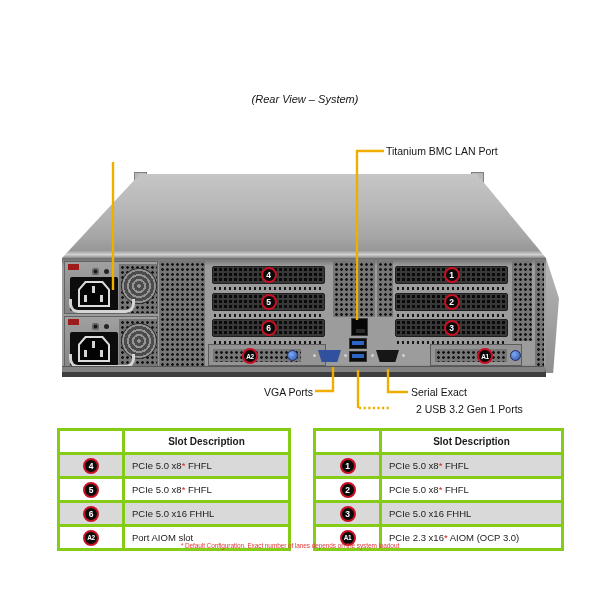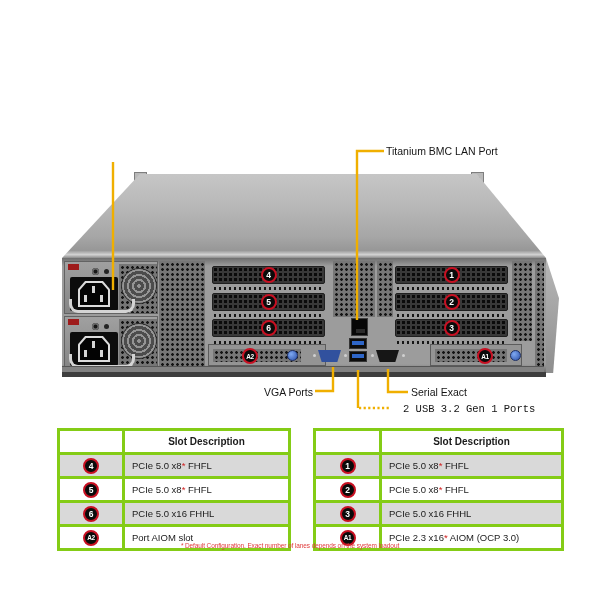--- a/index.html
+++ b/index.html
@@ -10,21 +10,21 @@
   }
   .abs { position:absolute; }
 
   
   .lbl { font-size:10.5px; color:#151515; white-space:nowrap; }
   #title { top:93px; left:0; right:0; text-align:center; font-style:italic; font-size:11px; }
   #psu-label { top:123px; left:40px; width:165px; text-align:center; line-height:14px; }
   #bmc-label { top:145px; left:386px; }
   #vga-label { top:386px; left:240px; width:73px; text-align:right; }
   #serial-label { top:386px; left:411px; }
-  #usb-label { top:403px; left:403px;font-family:Liberation Mono, monospace; }
+  #usb-label { top:403px; left:416px; }
 
   
   .ear { top:172px; width:13px; height:13px; background:#b9b9b9; border:1px solid #7e7e7e; }
   .ear i { position:absolute; left:4px; top:4px; width:4px; height:4px; border-radius:50%; background:#6b6b6b; }
   #lid {
     left:62px; top:174px; width:484px; height:84px;
     clip-path: polygon(16.1% 0%, 85.7% 0%, 100% 100%, 0% 100%);
     background: linear-gradient(180deg,#c6c6c6 0%,#b8b8b8 38%,#a6a6a6 75%,#979797 91%,#d2d2d2 96%,#8b8b8b 100%);
   }
   #side-right { left:546px; top:258px; width:13px; height:115px;
@@ -122,20 +122,21 @@
   #table-right { left:313px; top:428px; width:251px; }
 
   #footnote { top:542px; left:100px; width:380px; text-align:center;
     font-size:6.5px; color:#e03a3a; letter-spacing:-0.1px; }
 </style>
 </head>
 <body>
 
 <div id="stage">
 
+  <div class="abs lbl" id="title">(Rear View – System)</div>
 
   <div class="abs lbl" id="bmc-label">Titanium BMC LAN Port</div>
   <div class="abs lbl" id="vga-label">VGA Ports</div>
   <div class="abs lbl" id="serial-label">Serial Exact</div>
   <div class="abs lbl" id="usb-label">2 USB 3.2 Gen 1 Ports</div>
 
   <div class="abs ear" style="left:134px;">
       <i></i>
     </div>
   <div class="abs ear" style="left:471px;">

